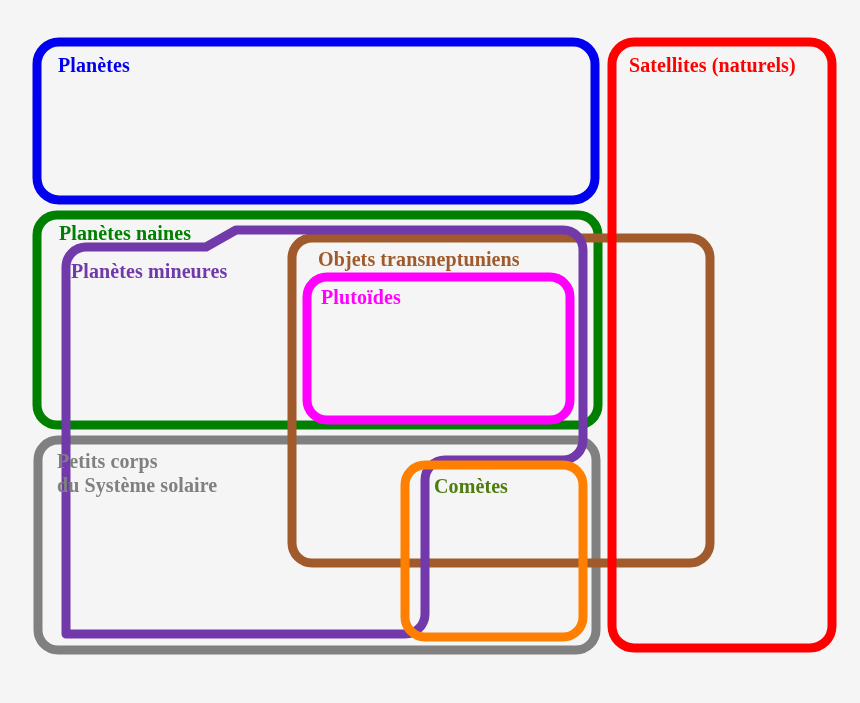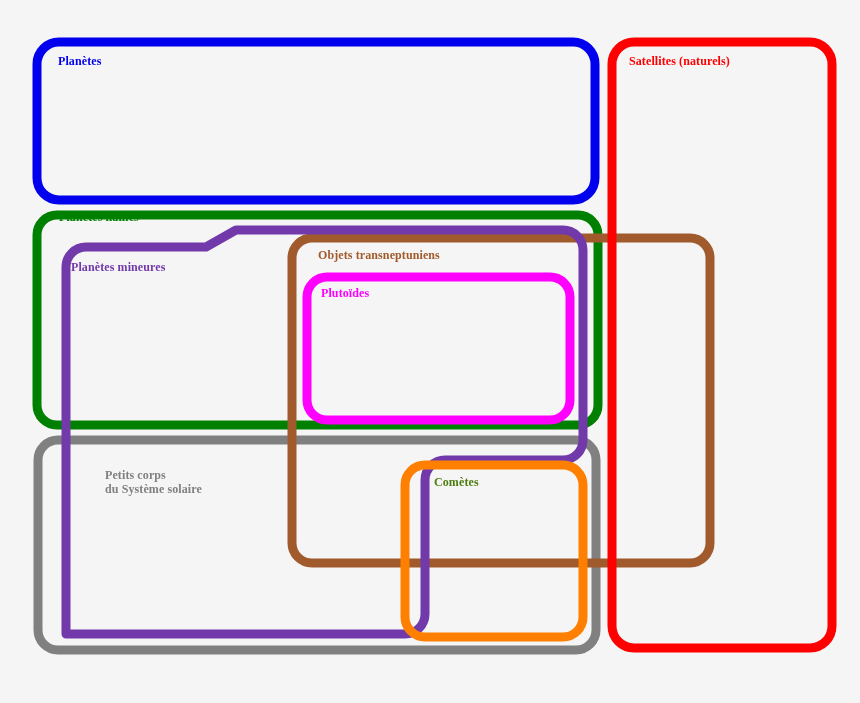--- a/index.html
+++ b/index.html
@@ -22,33 +22,33 @@
   #venn-svg {
     position: absolute;
     left: 0;
     top: 0;
     width: 860px;
     height: 703px;
   }
   .label {
     position: absolute;
     font-weight: bold;
-    font-size: 12px;
+    font-size: 20px;
     line-height: 1.18;
     white-space: pre;
     letter-spacing: 0.1px;
     user-select: none;
   }
   .label-planetes       { left: 58px;  top: 54px;  color: #0000ee; }
   .label-satellites     { left: 629px; top: 54px;  color: #ff0000; text-align: center; }
-  .label-naines         { left: 59px;  top: 210px; color: #008000; }
+  .label-naines         { left: 59px;  top: 222px; color: #008000; }
   .label-mineures       { left: 71px;  top: 260px; color: #7239ab; }
   .label-transnep       { left: 318px; top: 248px; color: #a05a2c; }
   .label-plutoides      { left: 321px; top: 286px; color: #ff00ff; }
-  .label-petits         { left: 57px;  top: 468px; color: #808080; margin-left: 48px; }
+  .label-petits         { left: 57px;  top: 450px; color: #808080; }
   .label-cometes        { left: 434px; top: 475px; color: #4d7c0f; }
 </style>
 </head>
 <body>
 
 <div id="diagram-root">
 
   <svg id="venn-svg" viewBox="0 0 860 703">
 
     <rect x="37" y="42" width="558" height="158" rx="22" ry="22" fill="none" stroke="#0000ee" stroke-width="9"></rect>

